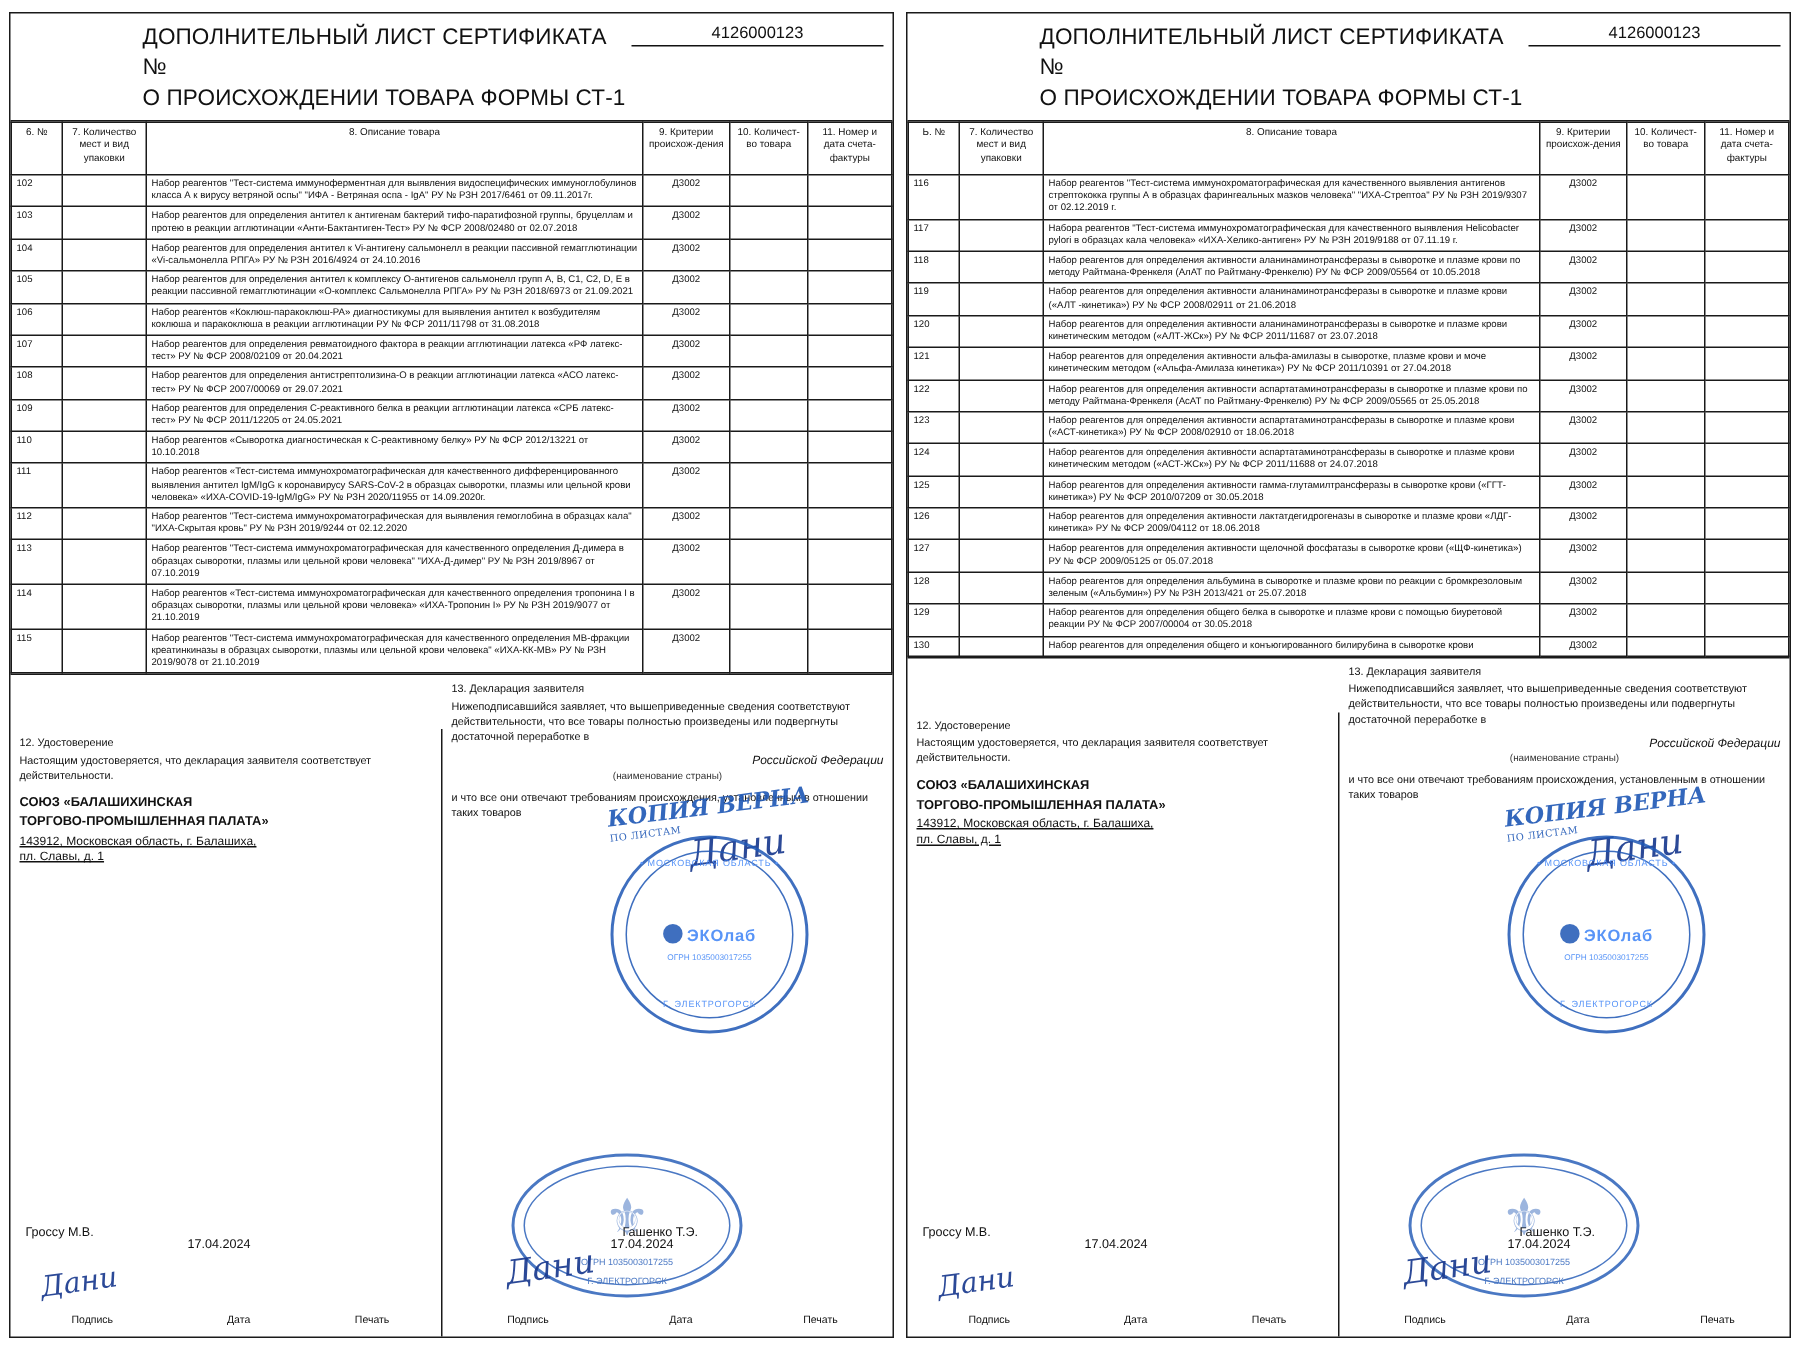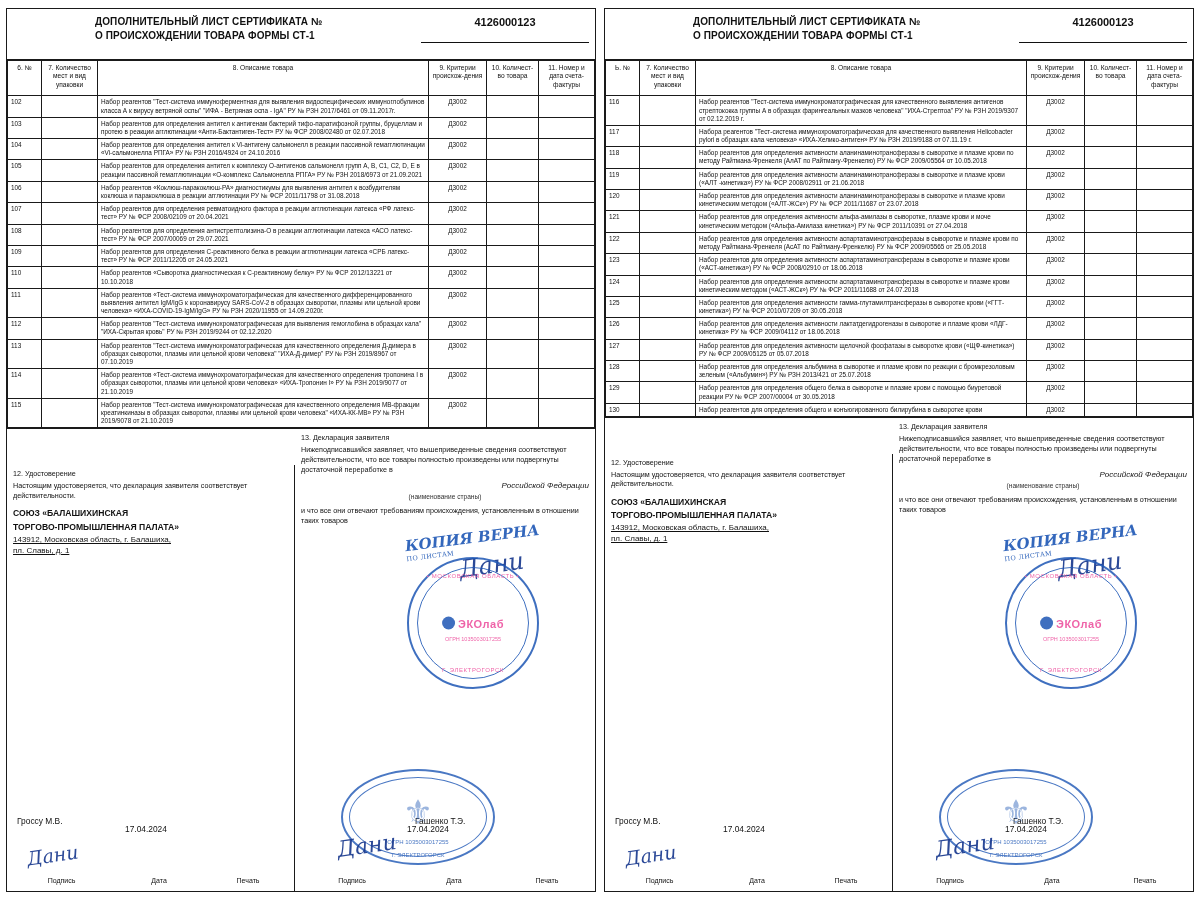--- a/index.html
+++ b/index.html
@@ -37,32 +37,32 @@
   .sheet-header {
     display: flex;
     align-items: flex-start;
     padding: 6px 6px 4px 6px;
     border-bottom: 1px solid #1a1a1a;
     min-height: 40px;
   }
   .hdr-title {
     flex: 1;
     padding-left: 82px;
-    font-size: 10px;
-    font-weight: bold;
+    font-size: 15px;
+    font-weight: normal;
     line-height: 1.35;
     letter-spacing: .1px;
   }
   .hdr-num {
     width: 168px;
     text-align: center;
     font-size: 11px;
-    font-weight: bold;
+    font-weight: normal;
     border-bottom: 1px solid #111;
-    padding-bottom: 14px;
+    padding-bottom: 2px;
     margin-top: 1px;
   }
 
   
   table.main {
     width: 100%;
     border-collapse: collapse;
     table-layout: fixed;
   }
   table.main th, table.main td {
@@ -160,21 +160,21 @@
     opacity: .92;
     white-space: nowrap;
   }
 
   
   .stamp-round {
     position: absolute;
     width: 128px; height: 128px;
     border-radius: 50%;
     border: 2px solid #1e57b5;
-    color: #ec4899;
+    color: #3b82f6;
     opacity: .85;
     pointer-events: none;
   }
   .stamp-round::before {
     content: "";
     position: absolute;
     left: 8px; top: 8px; right: 8px; bottom: 8px;
     border: 1px solid #1e57b5;
     border-radius: 50%;
   }

